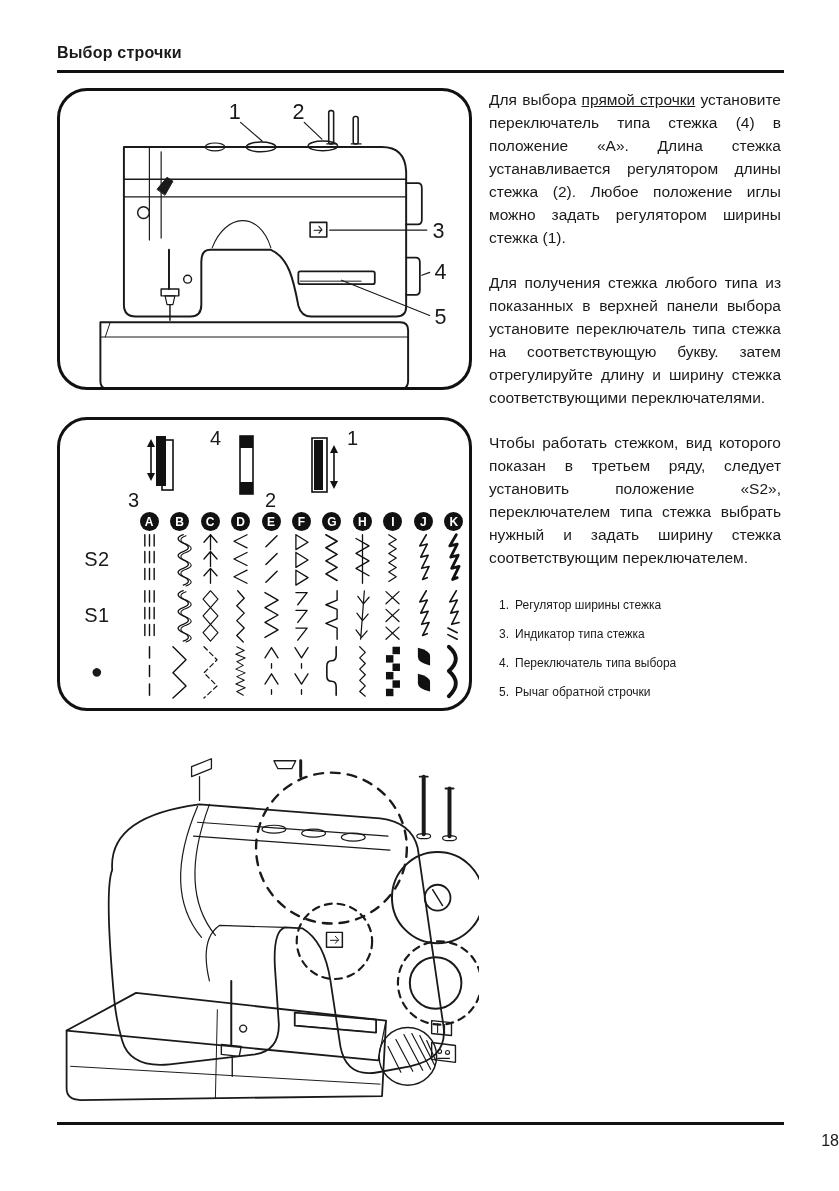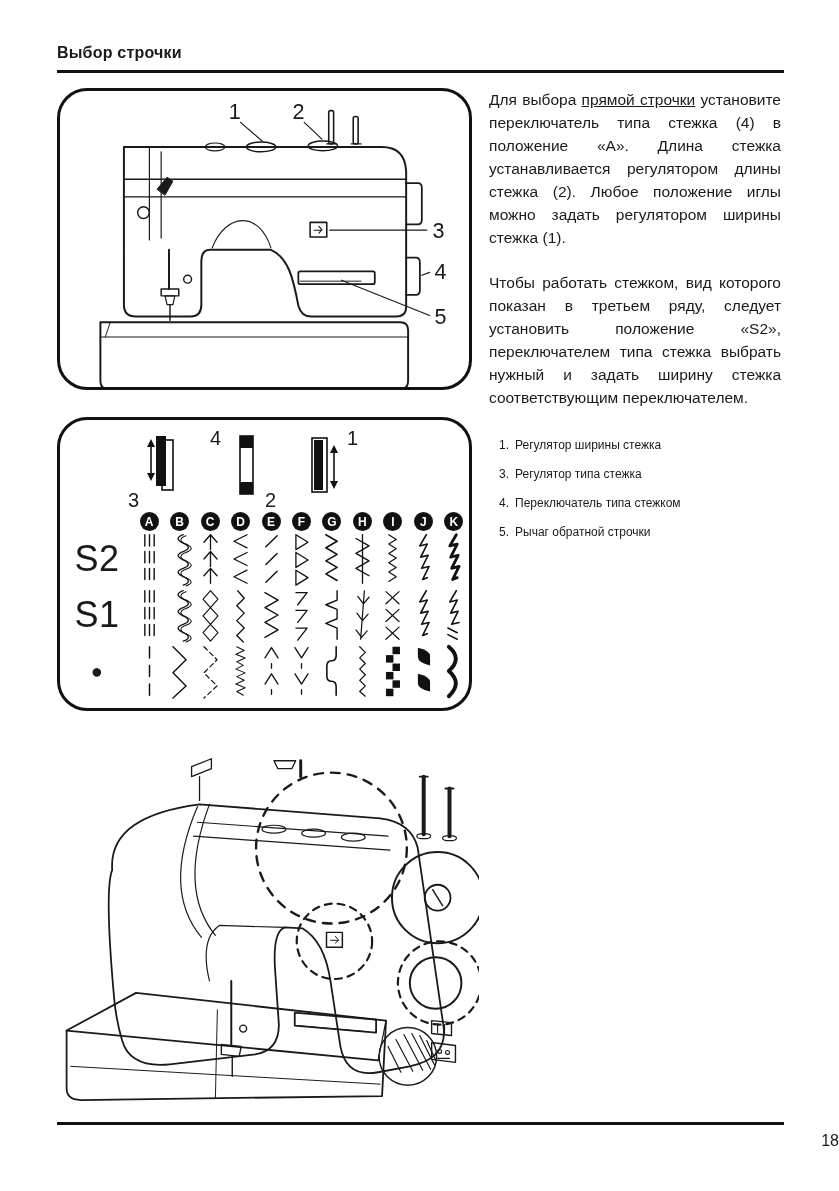--- a/index.html
+++ b/index.html
@@ -19,21 +19,21 @@
   .sliders{position:relative;height:80px;margin-left:30px;}
   .slider{position:absolute;top:0;width:62px;height:78px;}
   .snum{position:absolute;font-size:20px;line-height:20px;}
   .pos-bl{left:-4px;bottom:-2px;}
   .pos-tl{left:-6px;top:-2px;}
   .pos-br{right:2px;bottom:-2px;}
   .pos-tr{right:-2px;top:-2px;}
   
   .sg-row{display:flex;align-items:center;}
   .sg-head{margin:2px 0 0 0;}
-  .sg-label{width:74px;text-align:center;font-size:36px;letter-spacing:.5px;}
+  .sg-label{width:74px;text-align:center;font-size:20px;letter-spacing:.5px;}
   .sg-label.dot{font-size:20px;}
   .sg-col{width:30.5px;display:flex;justify-content:center;align-items:center;}
   .sg-cell{height:56px;}
   .letter-badge{width:19px;height:19px;border-radius:50%;background:#111;color:#fff;font-size:12px;font-weight:bold;display:flex;align-items:center;justify-content:center;}
   #fig3{display:block;margin:6px 0 0 -8px;}
   .legend{margin:22px 0 0 10px;text-align:left;font-size:12px;line-height:29px;}
   .legend-item span{display:inline;}
   .legend-item .num{margin-right:6px;}
   .foot-rule{position:absolute;left:57px;right:55px;top:1122px;border-top:3px solid #111;}
   .page-num{position:absolute;top:1132px;left:0;right:0;text-align:right;font-size:16px;}
@@ -464,26 +464,27 @@
             <circle cx="283" cy="118" r="76"></circle>
             <circle cx="286" cy="212" r="38" stroke-width="2.2" stroke-dasharray="7 6"></circle>
             <circle cx="392" cy="254" r="42" stroke-width="2.2" stroke-dasharray="7 6"></circle>
           </g>
         </g>
       </svg>
     </div>
 
     <div class="rightcol">
       <p class="para"><span>Для выбора </span><span class="u">прямой строчки</span><span> установите переключатель типа стежка (4) в положение «А». Длина стежка устанавливается регулятором длины стежка (2). Любое положение иглы можно задать регулятором ширины стежка (1).</span></p>
+      <p class="para"><span></span><span class="u"></span><span>Для получения стежка любого типа из показанных в верхней панели выбора установите переключатель типа стежка на соответствующую букву. затем отрегулируйте длину и ширину стежка соответствующими переключателями.</span></p>
       <p class="para"><span></span><span class="u"></span><span>Чтобы работать стежком, вид которого показан в третьем ряду, следует установить положение «S2», переключателем типа стежка выбрать нужный и задать ширину стежка соответствующим переключателем.</span></p>
 
       <div class="legend">
         <div class="legend-item"><span class="num">1.</span><span>Регулятор ширины стежка</span></div>
-        <div class="legend-item"><span class="num">3.</span><span>Регулятор типа стежка</span></div>
-        <div class="legend-item"><span class="num">4.</span><span>Переключатель типа стежком</span></div>
+        <div class="legend-item"><span class="num">3.</span><span>Индикатор типа стежка</span></div>
+        <div class="legend-item"><span class="num">4.</span><span>Переключатель типа выбора</span></div>
         <div class="legend-item"><span class="num">5.</span><span>Рычаг обратной строчки</span></div>
       </div>
     </div>
   </div>
 </div>
 
 <div class="foot-rule"></div>
 <div class="page-num">18</div>
 
 </body></html>

